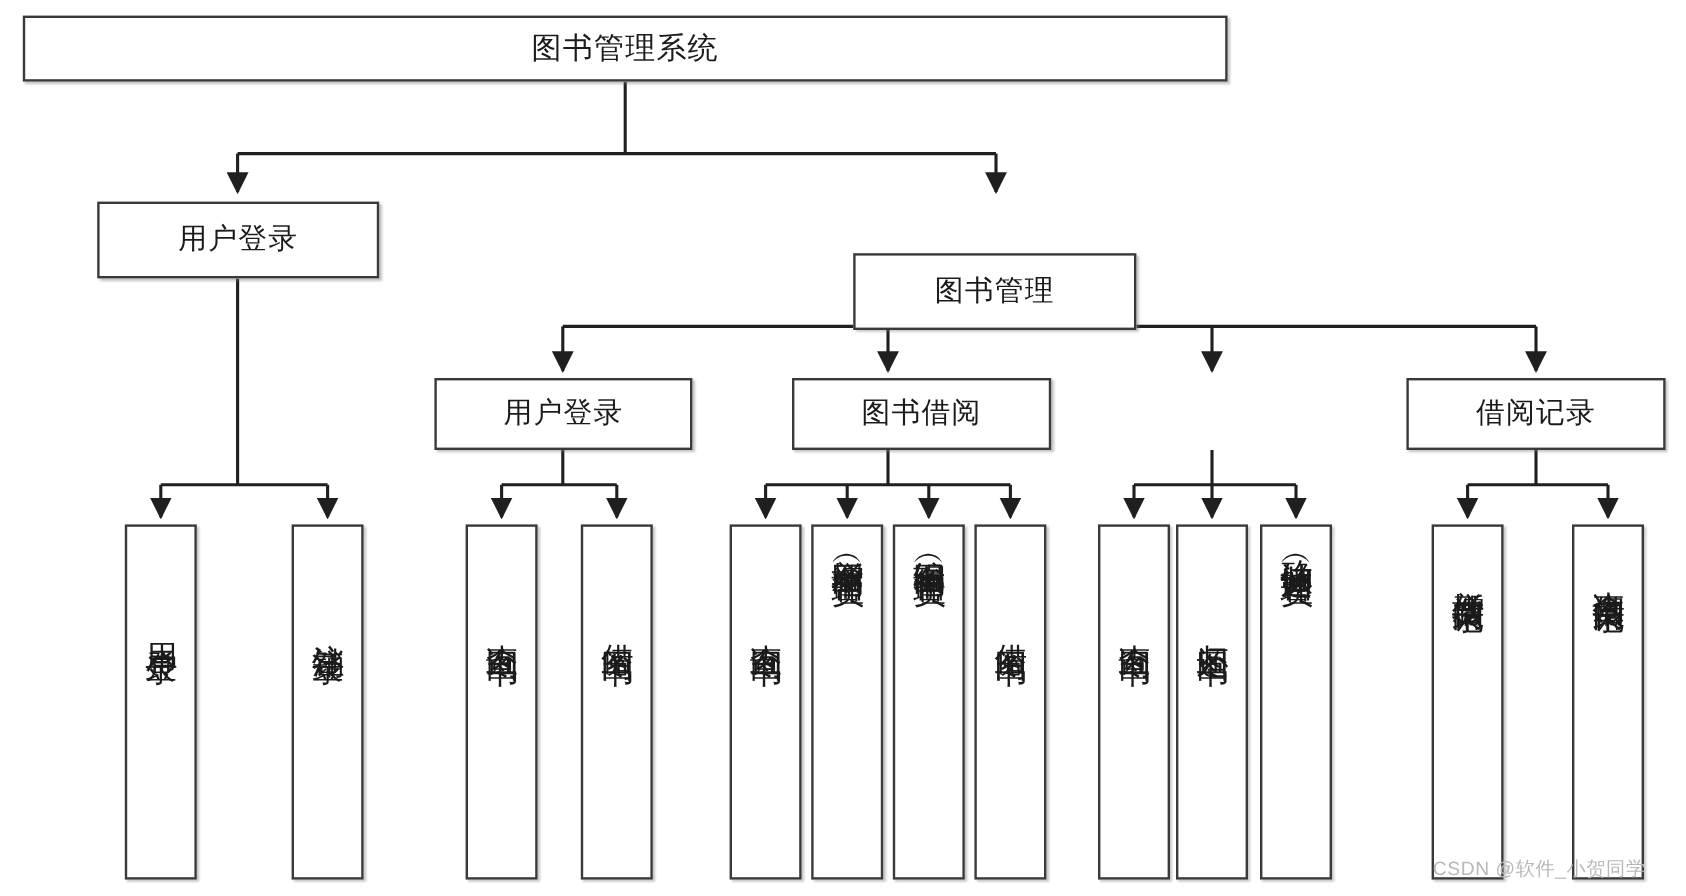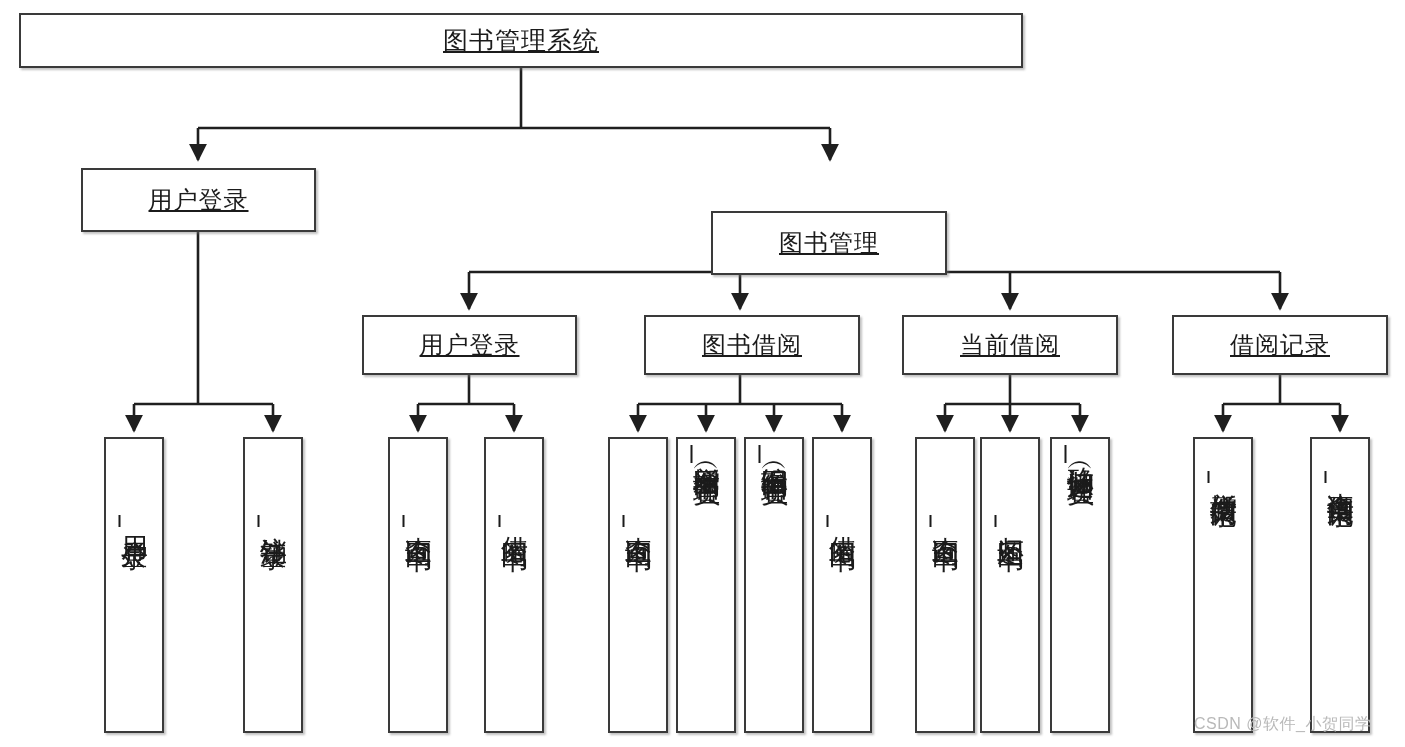--- a/index.html
+++ b/index.html
@@ -35,21 +35,20 @@
     align-items: center;
     justify-content: center;
     color: #1b1b1b;
     z-index: 2;
   }
   .node .lbl {
     display: block;
     text-align: center;
     line-height: 1.18;
     white-space: pre;
-    text-decoration: underline;
   }
   
   .node.h .lbl {
     font-size: 24px;
     letter-spacing: 1px;
   }
   .node.root .lbl {
     font-size: 25px;
   }
   
@@ -140,25 +139,22 @@
   <div class="node h" style="left:81px; top:168px; width:235px; height:64px;">
     <span class="lbl">用户登录</span>
   </div>
   <div class="node h" style="left:711px; top:168px; width:236px; height:64px;margin-top:43px;">
     <span class="lbl">图书管理</span>
   </div>
 
   <div class="node h" style="left:362px; top:315px; width:215px; height:60px;">
     <span class="lbl">用户登录</span>
   </div>
-  <div class="node h" style="left:644px; top:315px; width:216px; height:60px;">
+  <div class="node h" style="left:660px; top:315px; width:216px; height:60px;">
     <span class="lbl">图书借阅</span>
-  </div>
-  <div class="node h" style="left:902px; top:315px; width:216px; height:60px;">
-    <span class="lbl">当前借阅</span>
   </div>
   <div class="node h" style="left:1172px; top:315px; width:216px; height:60px;">
     <span class="lbl">借阅记录</span>
   </div>
 
   <div class="node v" style="left:104px; top:437px; width:60px; height:296px; padding-top:76px;">
     <span class="lbl">用户登录</span>
   </div>
   <div class="node v" style="left:243px; top:437px; width:60px; height:296px; padding-top:76px;">
     <span class="lbl">注销登录</span>

